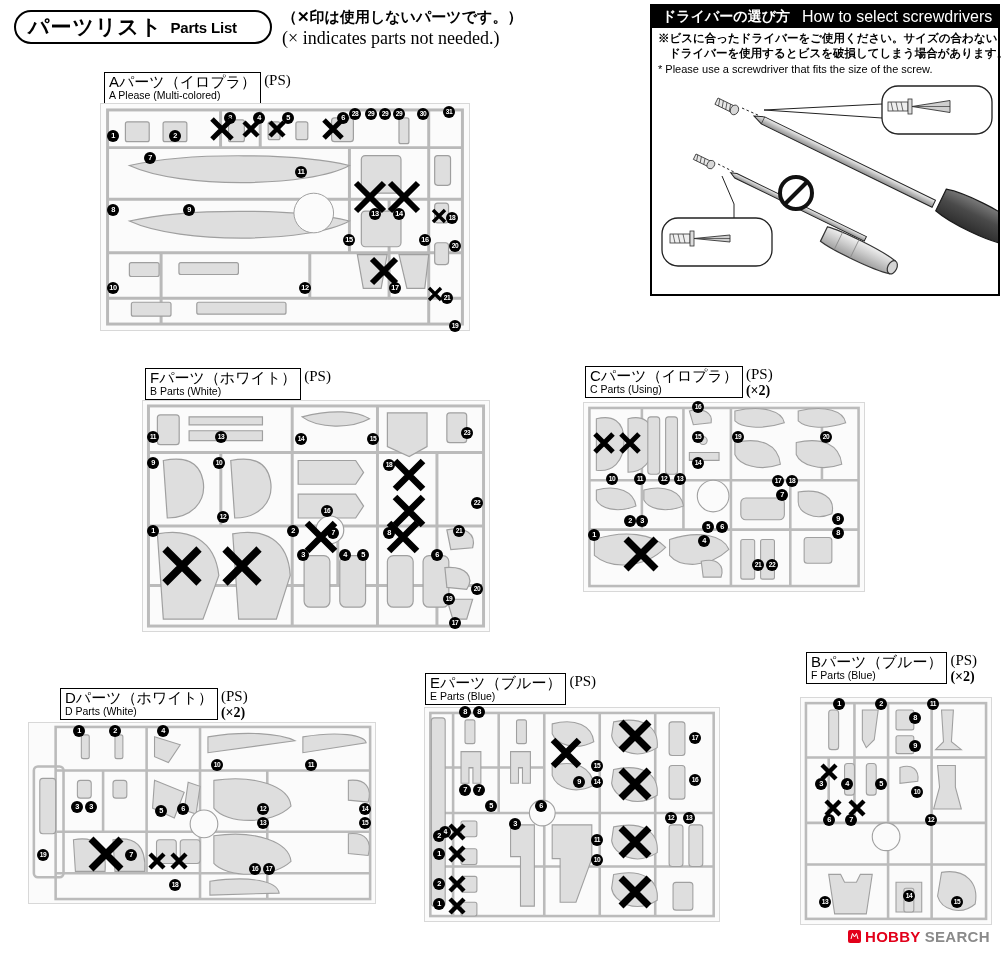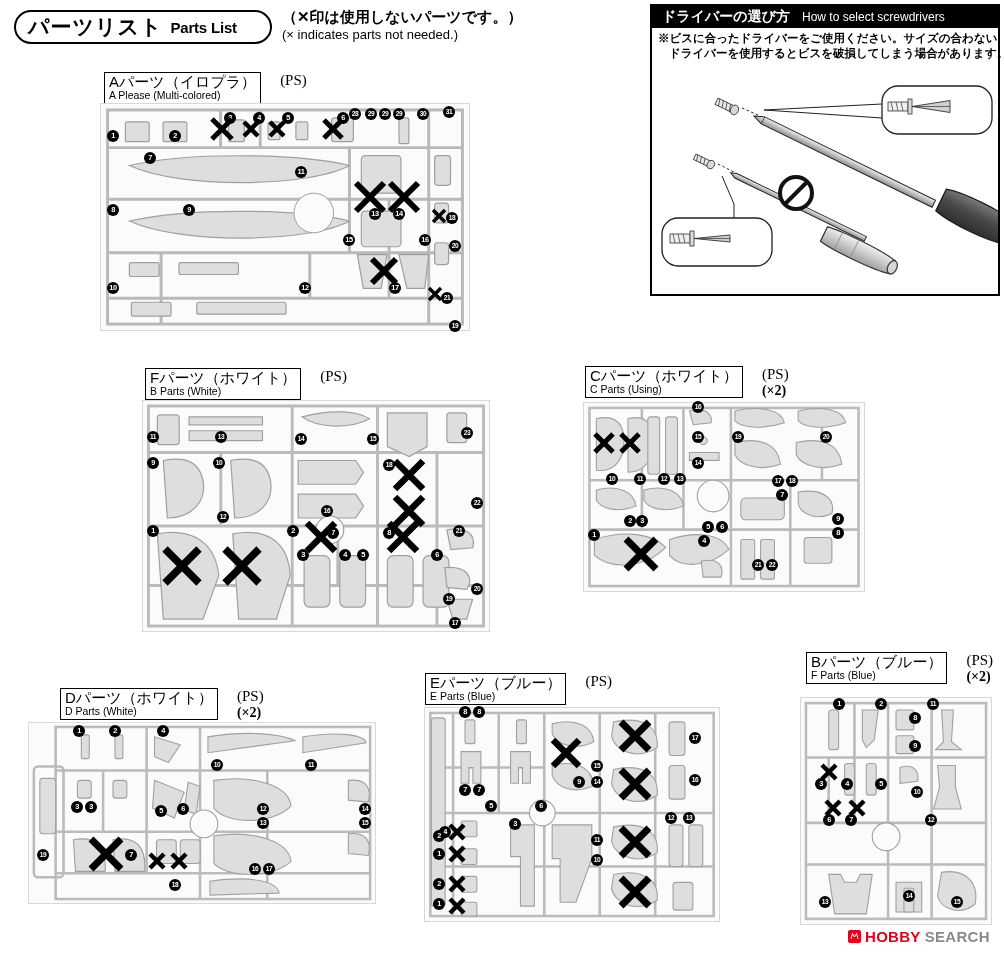--- a/index.html
+++ b/index.html
@@ -17,51 +17,51 @@
     left:14px;top:10px;width:258px;height:34px;
     border:2px solid #000;border-radius:17px;
     display:flex;align-items:center;gap:8px;
     padding:0 12px;box-sizing:border-box;
   }
   #header-title-jp{font-size:21px;font-weight:bold;letter-spacing:1px;}
   #header-title-en{font-size:15px;font-weight:bold;letter-spacing:-.2px;}
 
   #header-note{left:282px;top:8px;width:250px;}
   #header-note-jp{font-size:15px;font-weight:bold;white-space:nowrap;line-height:1.2;}
-  #header-note-en{font-size:13px;white-space:nowrap;line-height:1.3;margin-top:1px;}
+  #header-note-en{font-size:18px;white-space:nowrap;line-height:1.3;margin-top:1px;font-family:Liberation Serif, serif;}
 
   
   #screwdriver-panel{
     left:650px;top:4px;width:350px;height:292px;
     border:2px solid #000;box-sizing:border-box;background:#fff;
   }
   #screwdriver-header{
     position:absolute;left:0;top:0;width:100%;height:22px;
     background:#000;color:#fff;display:flex;align-items:center;
     padding-left:10px;box-sizing:border-box;gap:12px;
   }
   #screwdriver-header-jp{font-size:14px;font-weight:bold;}
-  #screwdriver-header-en{font-size:12px;}
+  #screwdriver-header-en{font-size:16px;}
   #screwdriver-text{position:absolute;left:6px;top:25px;width:338px;}
   .sd-jp{font-size:11.5px;font-weight:bold;line-height:1.33;white-space:nowrap;}
   .sd-jp.indent{padding-left:11px;font-family:Liberation Serif, serif;}
   .sd-en{font-size:11px;line-height:1.3;white-space:nowrap;}
   .sd-en.indent{padding-left:10px;}
   #screwdriver-figure{position:absolute;left:4px;top:78px;width:342px;height:208px;}
 
   
   .runner-label{
     border:1.5px solid #000;display:inline-block;
     padding:1px 4px 2px 4px;background:#fff;box-sizing:border-box;
   }
   .runner-label-jp{font-size:15px;line-height:1.05;white-space:nowrap;}
   .runner-label-en{font-size:10.5px;line-height:1.1;white-space:nowrap;}
   .runner-ps{font-size:15px;line-height:1.05;white-space:nowrap;}
   .runner-qty{font-size:14px;font-weight:bold;line-height:1.1;white-space:nowrap;}
-  .label-row{display:flex;align-items:flex-start;gap:19px;}
+  .label-row{display:flex;align-items:flex-start;gap:3px;}
   .label-side{display:flex;flex-direction:column;justify-content:flex-start;padding-top:1px;font-family:Liberation Serif, serif;}
 
   .sprue{
     position:absolute;
     background:#fbfbfb;
     border:1px solid #d8d8d8;
     box-sizing:border-box;
   }
   .sprue svg{display:block;width:100%;height:100%;}
 
@@ -100,20 +100,21 @@
 </div>
 
 <div class="abs" id="screwdriver-panel">
   <div id="screwdriver-header">
     <span id="screwdriver-header-jp">ドライバーの選び方</span>
     <span id="screwdriver-header-en">How to select screwdrivers</span>
   </div>
   <div id="screwdriver-text">
     <div class="sd-jp">※ビスに合ったドライバーをご使用ください。サイズの合わない</div>
     <div class="sd-jp indent">ドライバーを使用するとビスを破損してしまう場合があります。</div>
+    <div class="sd-en">* Please use a screwdriver that fits the size of the screw.</div>
   </div>
 
   <div id="screwdriver-figure">
     <svg viewBox="0 0 342 208" xmlns="http://www.w3.org/2000/svg">
       <defs>
         <linearGradient id="gHandleDark" x1="0" y1="0" x2="0" y2="1">
           <stop offset="0" stop-color="#7a7a7a"></stop>
             <stop offset="0.45" stop-color="#4a4a4a"></stop>
             <stop offset="1" stop-color="#2e2e2e"></stop>
         </linearGradient>
@@ -410,21 +411,21 @@
     </span>
   <span class="xmark" style="left:242px;top:118px;">
       <svg width="36" height="36">
         <path d="M4 4 L32 32 M32 4 L4 32" stroke="#000" stroke-width="6.5"></path>
       </svg>
     </span>
 </div>
 
 <div class="abs label-row" style="left:585px;top:366px;">
   <div class="runner-label">
-    <div class="runner-label-jp">Cパーツ（ホワイト）</div>
+    <div class="runner-label-jp">Cパーツ（イロプラ）</div>
     <div class="runner-label-en">C Parts (Using)</div>
   </div>
   <div class="label-side">
     <span class="runner-ps">(PS)</span>
     <span class="runner-qty">(×2)</span>
   </div>
 </div>
 
 <div class="sprue" id="sprue-c" style="left:583px;top:402px;width:282px;height:190px;">
   <svg viewBox="0 0 282 190" xmlns="http://www.w3.org/2000/svg">

